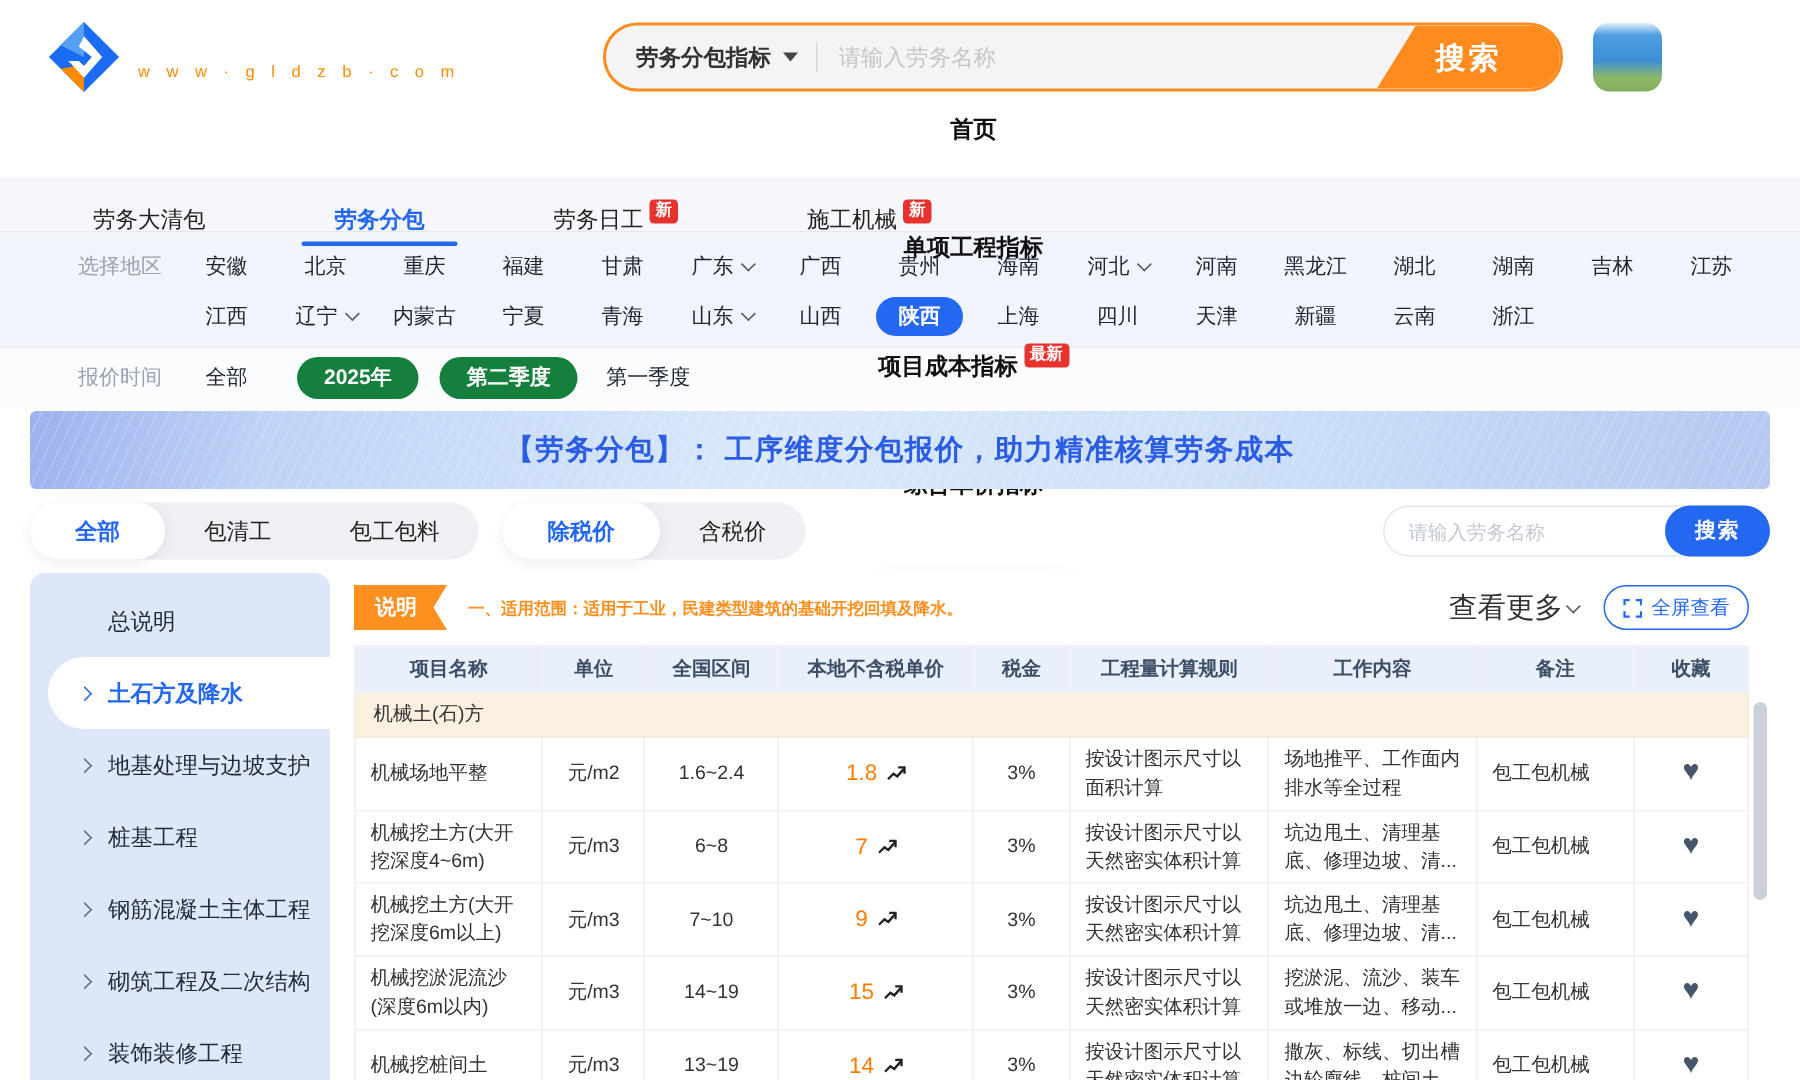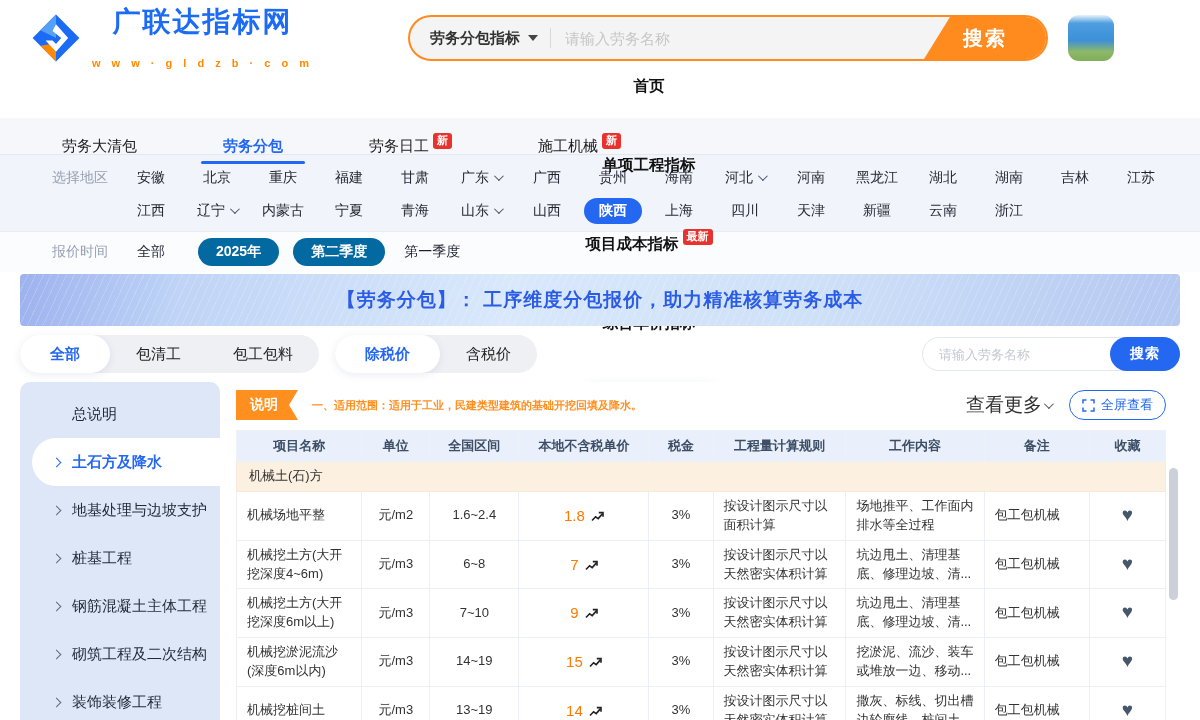--- a/index.html
+++ b/index.html
@@ -4,21 +4,21 @@
 <style>
   * { box-sizing: border-box; margin: 0; padding: 0; }
   html,body { width:1200px; height:720px; overflow:hidden; }
   body { font-family:"Liberation Sans","DejaVu Sans",sans-serif; background:#fff; color:#222; }
 
   
   .top { height:76px; display:flex; align-items:center; padding:0 26px 0 30px; background:#fff; }
   .brand { display:flex; align-items:center; gap:10px; }
   .brand-txt { display:flex; flex-direction:column; align-items:center; }
   .brand-title { font-size:28px; font-weight:bold; color:#1b6bf5; letter-spacing:2px; line-height:1.1; }
-  .brand-sub { font-size:11px; font-weight:bold; color:#ff8a00; letter-spacing:4px; margin-top:20px; }
+  .brand-sub { font-size:11px; font-weight:normal; color:#ff8a00; letter-spacing:4px; margin-top:20px; }
   .top-search { margin-left:95px; width:640px; height:46px; border:2px solid #ff8a1e; border-radius:26px;
     background:#f4f4f5; display:flex; align-items:center; overflow:hidden; position:relative; }
   .ts-cat { display:flex; align-items:center; gap:8px; padding:0 12px 0 20px; font-size:15px; font-weight:bold; color:#333; cursor:pointer; white-space:nowrap; }
   .caret-down { width:0; height:0; border-left:5px solid transparent; border-right:5px solid transparent; border-top:6px solid #444; }
   .ts-div { width:1px; height:20px; background:#d9d9d9; }
   .ts-input { flex:1; border:none; outline:none; background:transparent; padding:0 14px; font-size:15px; color:#333; }
   .ts-input::placeholder { color:#c6c6c6; }
   .ts-btn { width:122px; height:100%; background:#ff8a1e; color:#fff; font-size:20px; font-weight:bold;
     border:none; cursor:pointer; clip-path:polygon(26px 0,100% 0,100% 100%,0 100%); letter-spacing:2px; }
   .avatar { margin-left:20px; width:46px; height:46px; border-radius:11px;
@@ -41,21 +41,21 @@
   .region { background:#f1f4fa; padding:6px 0 4px; }
   .f-row { display:flex; align-items:center; height:33px; }
   .f-label { width:98px; padding-left:52px; font-size:14px; color:#99a2b3; flex:none; white-space:nowrap; }
   .chips { display:flex; align-items:center; padding-left:20px; }
   .chip { min-width:66px; text-align:center; font-size:14px; color:#1f2430; cursor:pointer;
     display:flex; align-items:center; justify-content:center; gap:5px; white-space:nowrap; }
   .chip .pill-sel { background:#2468f2; color:#fff; border-radius:15px; padding:4px 15px; font-weight:bold; }
   .chev { width:7px; height:7px; border-right:1.6px solid #4a5568; border-bottom:1.6px solid #4a5568; transform:rotate(45deg) translateY(-2px); flex:none; }
   .timebar { background:#fbfcfe; border-top:1px solid #e8ecf4; height:41px; display:flex; align-items:center; }
   .t-opt { min-width:66px; display:flex; justify-content:center; font-size:14px; color:#1f2430; cursor:pointer; margin-right:14px; }
-  .t-opt .pill-sel { background:#0369a1; color:#fff; border-radius:16px; padding:5px 18px; font-weight:bold; font-size:14px; }
+  .t-opt .pill-sel { background:#15803d; color:#fff; border-radius:16px; padding:5px 18px; font-weight:bold; font-size:14px; }
 
   
   .banner { margin:2px 20px 4px; height:52px; border-radius:4px; display:flex; align-items:center; justify-content:center;
     background:linear-gradient(100deg,#9db2ee 0%,#bfd4f6 14%,#d9e8fb 42%,#cfe1f8 68%,#b4c8f1 100%);
     position:relative; overflow:hidden; }
   .banner::before { content:""; position:absolute; inset:0;
     background:repeating-linear-gradient(115deg, rgba(255,255,255,.18) 0 1px, transparent 1px 7px); }
   .banner-text { position:relative; font-size:19px; font-weight:bold; color:#2b5ce5; letter-spacing:1px; }
 
   
@@ -104,21 +104,20 @@
 
 <div class="top">
   <div class="brand">
     <svg width="52" height="52" viewBox="0 0 60 60">
       <polygon points="30,3 57,30 30,57 3,30" fill="#1b6bf5"></polygon>
       <polygon points="30,3 12,21 30,30" fill="#53a0f5"></polygon>
       <polygon points="12,39 30,57 30,36" fill="#ff8a00"></polygon>
       <polygon points="30,14 44,30 30,46 18,33 26,33 30,37 36,30 26,22 30,14" fill="#fff"></polygon>
     </svg>
     <div class="brand-txt">
-      <div class="brand-title">广联达指标网</div>
       <div class="brand-sub">w w w · g l d z b · c o m</div>
     </div>
   </div>
   <div class="top-search">
     <div class="ts-cat">
       <span>劳务分包指标</span>
       <span class="caret-down"></span>
     </div>
     <div class="ts-div"></div>
     <input class="ts-input" type="text" placeholder="请输入劳务名称" style="">

